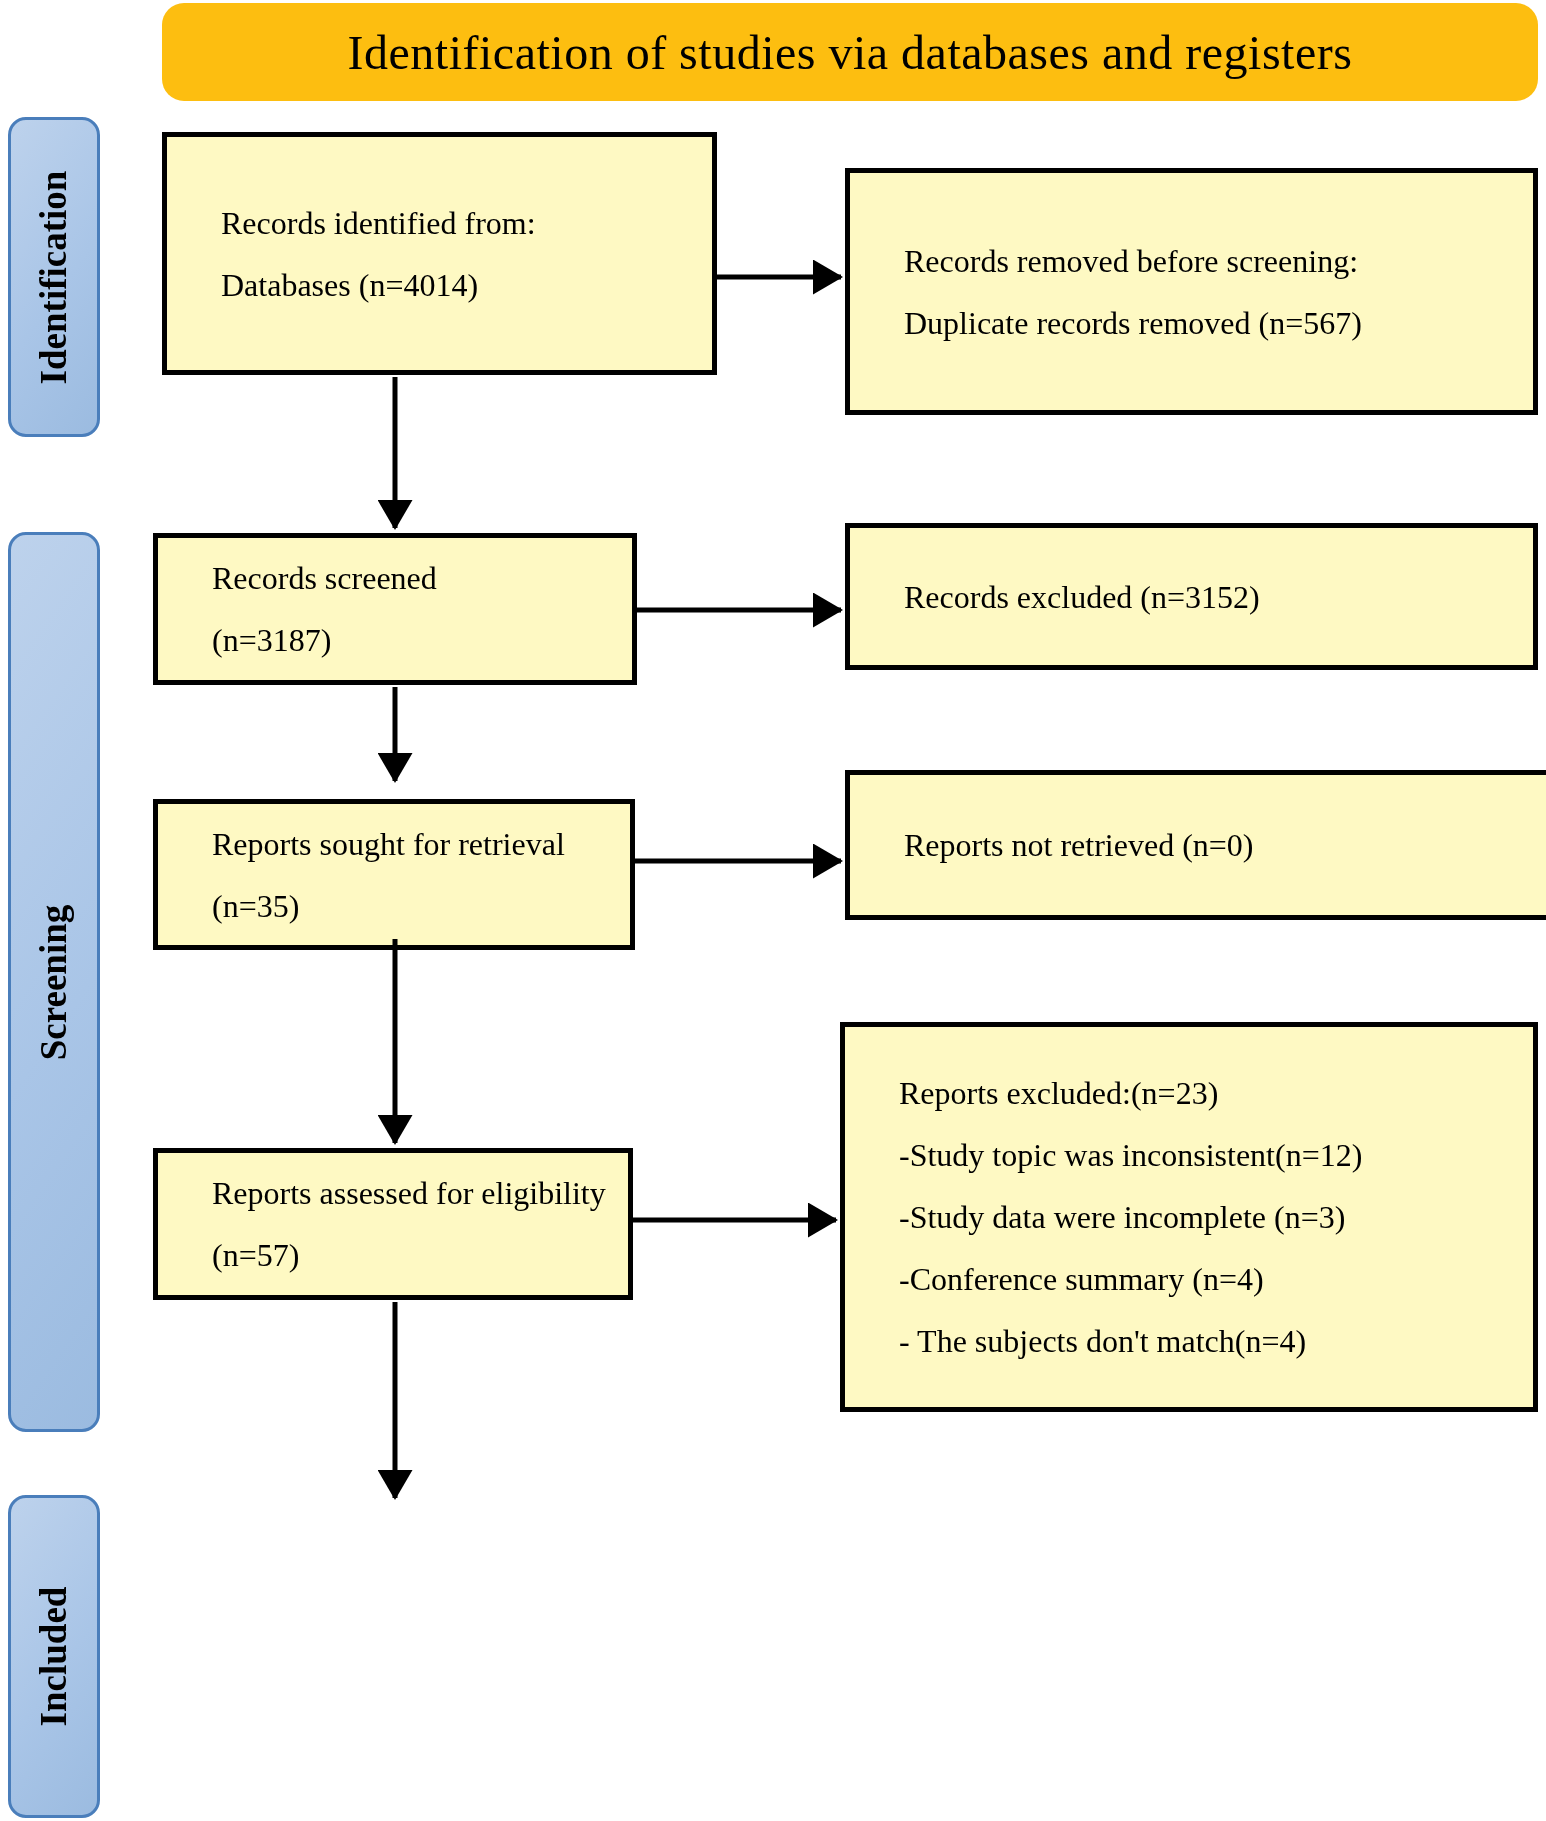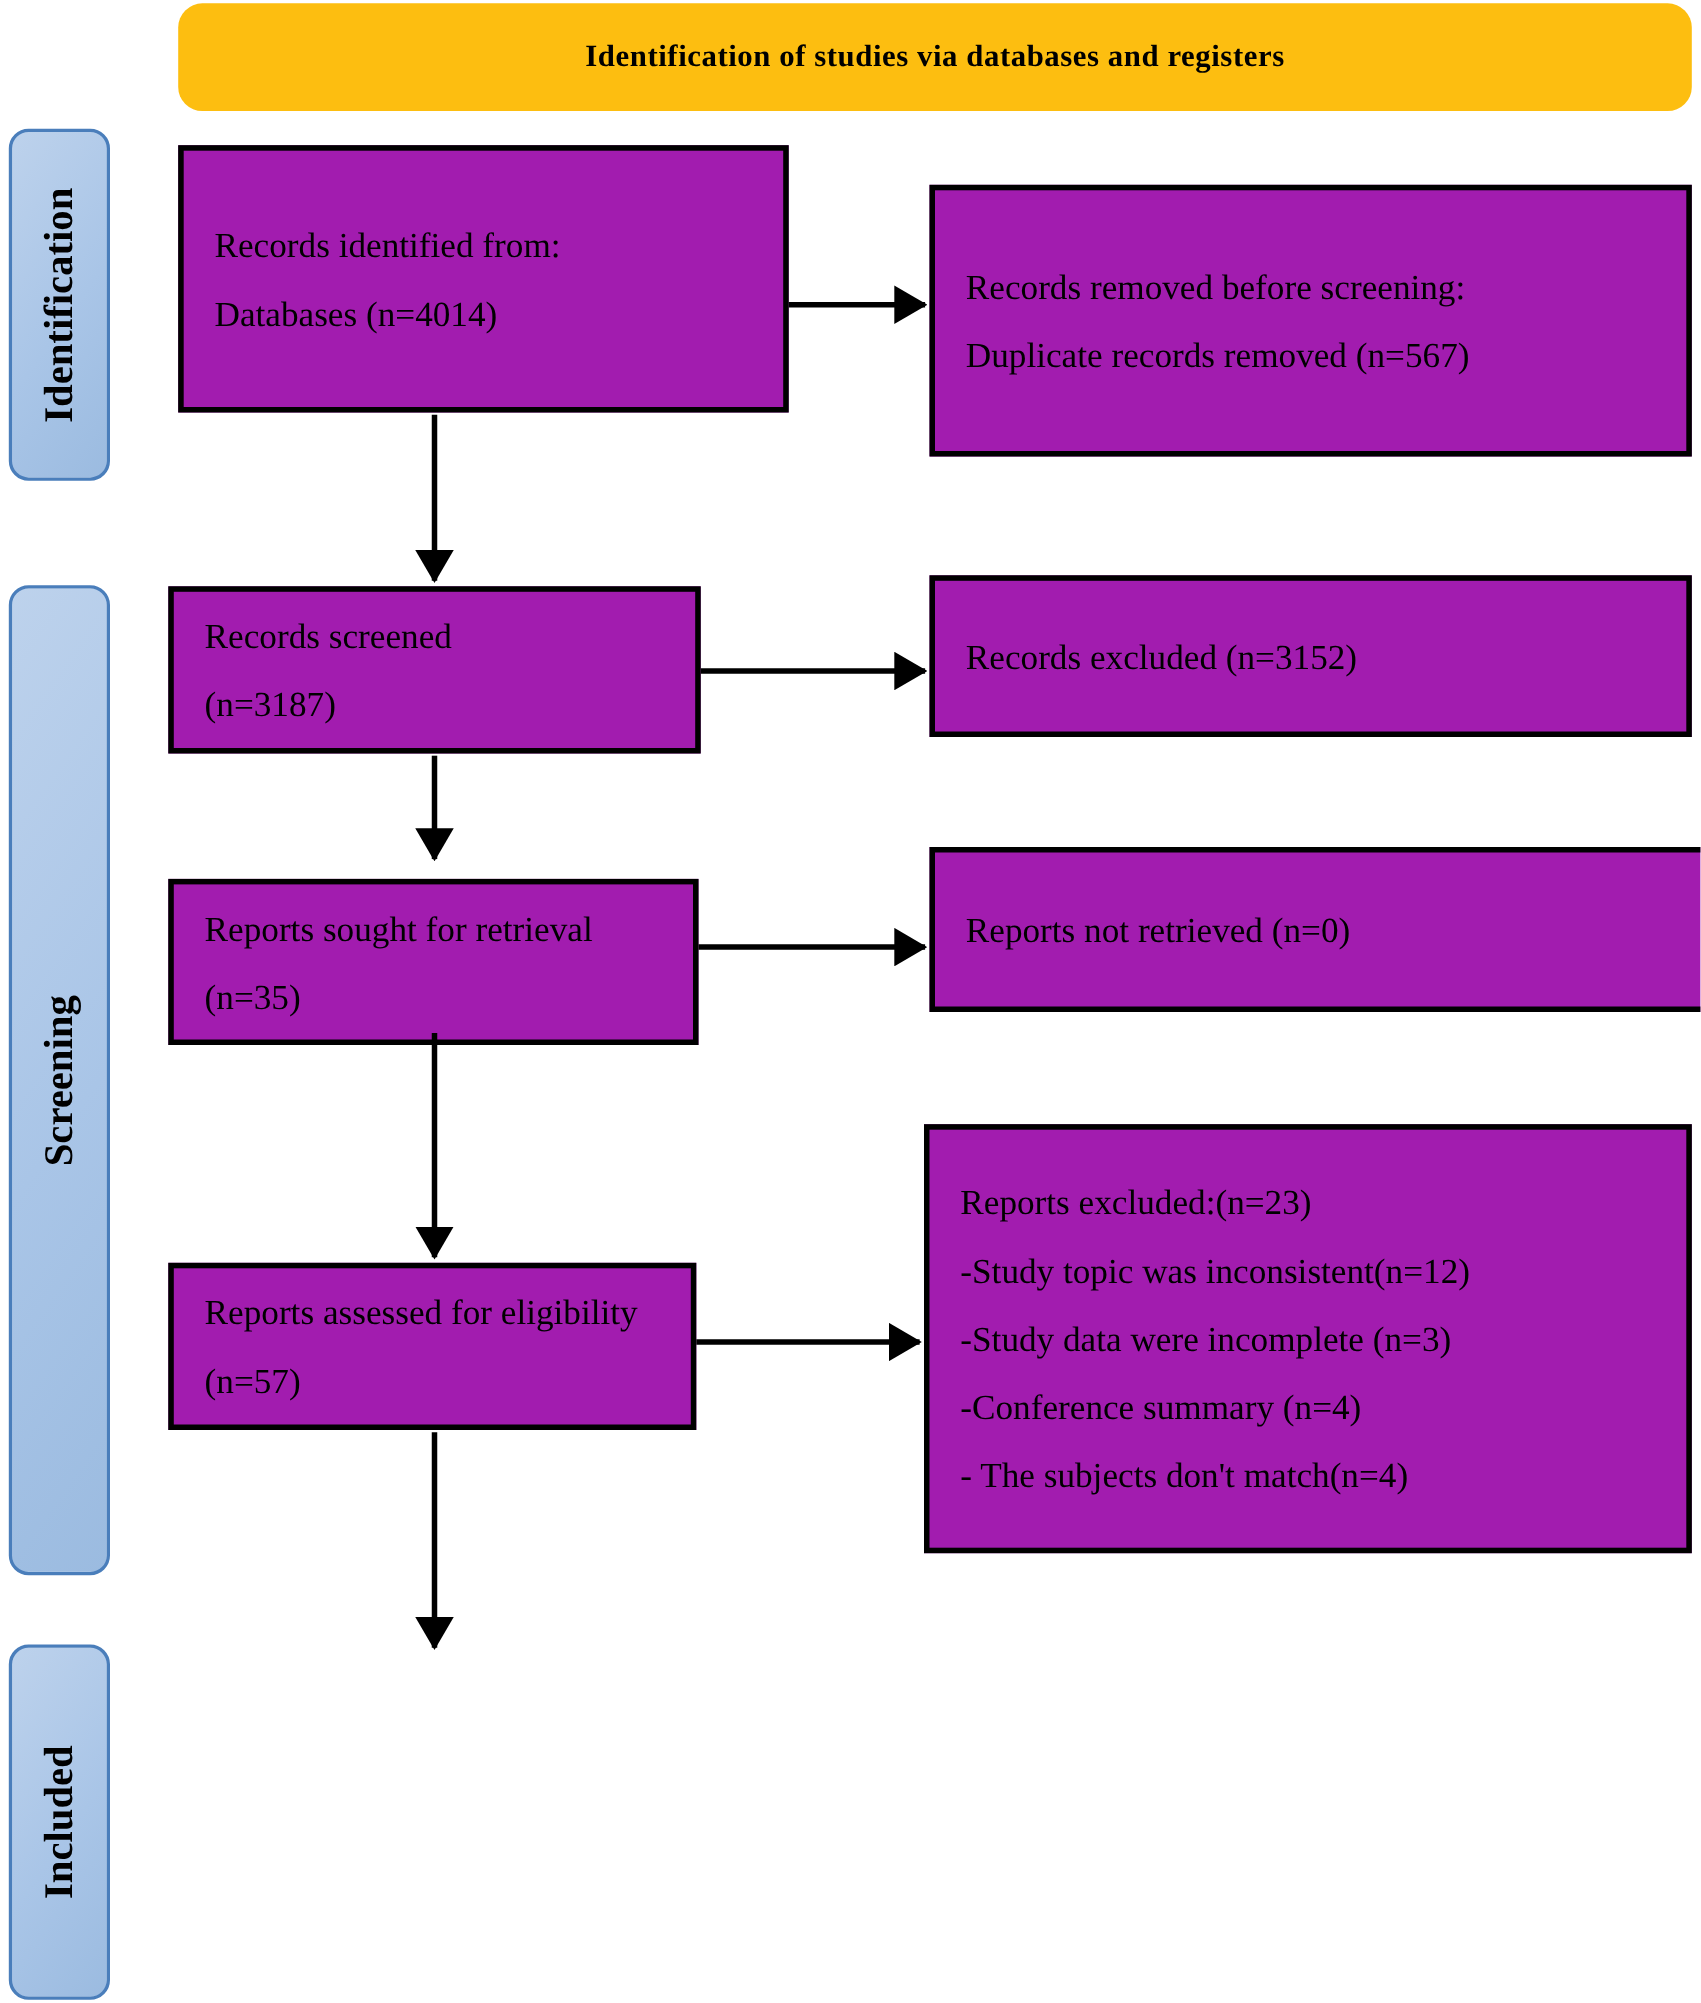--- a/index.html
+++ b/index.html
@@ -17,22 +17,22 @@
     position: absolute;
     left: 162px; top: 3px;
     width: 1376px; height: 98px;
     background: #FDBE10;
     border-radius: 22px;
     display: flex;
     align-items: center;
     justify-content: center;
   }
   .banner-title {
-    font-size: 28px;
-    font-weight: bold;
+    font-size: 48px;
+    font-weight: normal;
     letter-spacing: 0.5px;
   }
   
   .stage {
     position: absolute;
     left: 8px;
     width: 92px;
     border: 3px solid #4A7EBB;
     border-radius: 18px;
     background: linear-gradient(125deg, #BDD2EC 0%, #A9C5E7 55%, #9BBBE0 100%);
@@ -47,24 +47,25 @@
     font-size: 37px;
     font-weight: bold;
   }
   #stage-identification { top: 117px; height: 320px; }
   #stage-screening      { top: 532px; height: 900px; }
   #stage-included       { top: 1495px; height: 323px; }
   
   .box {
     position: absolute;
     border: 5px solid #000000;
-    background: #a21caf;
+    background: #fef9c3;
     box-sizing: border-box;
     display: flex;
     align-items: center;
+    padding-left: 26px;
   }
   .box-text {
     white-space: pre-line;
     font-size: 32px;
     line-height: 62px;
     padding-left: 28px;
     padding-right: 8px;
   }
   #box-records-identified    { left: 162px; top: 132px;  width: 555px; height: 243px; }
   #box-records-removed       { left: 845px; top: 128px;  width: 693px; height: 247px; margin-top: 40px; }

